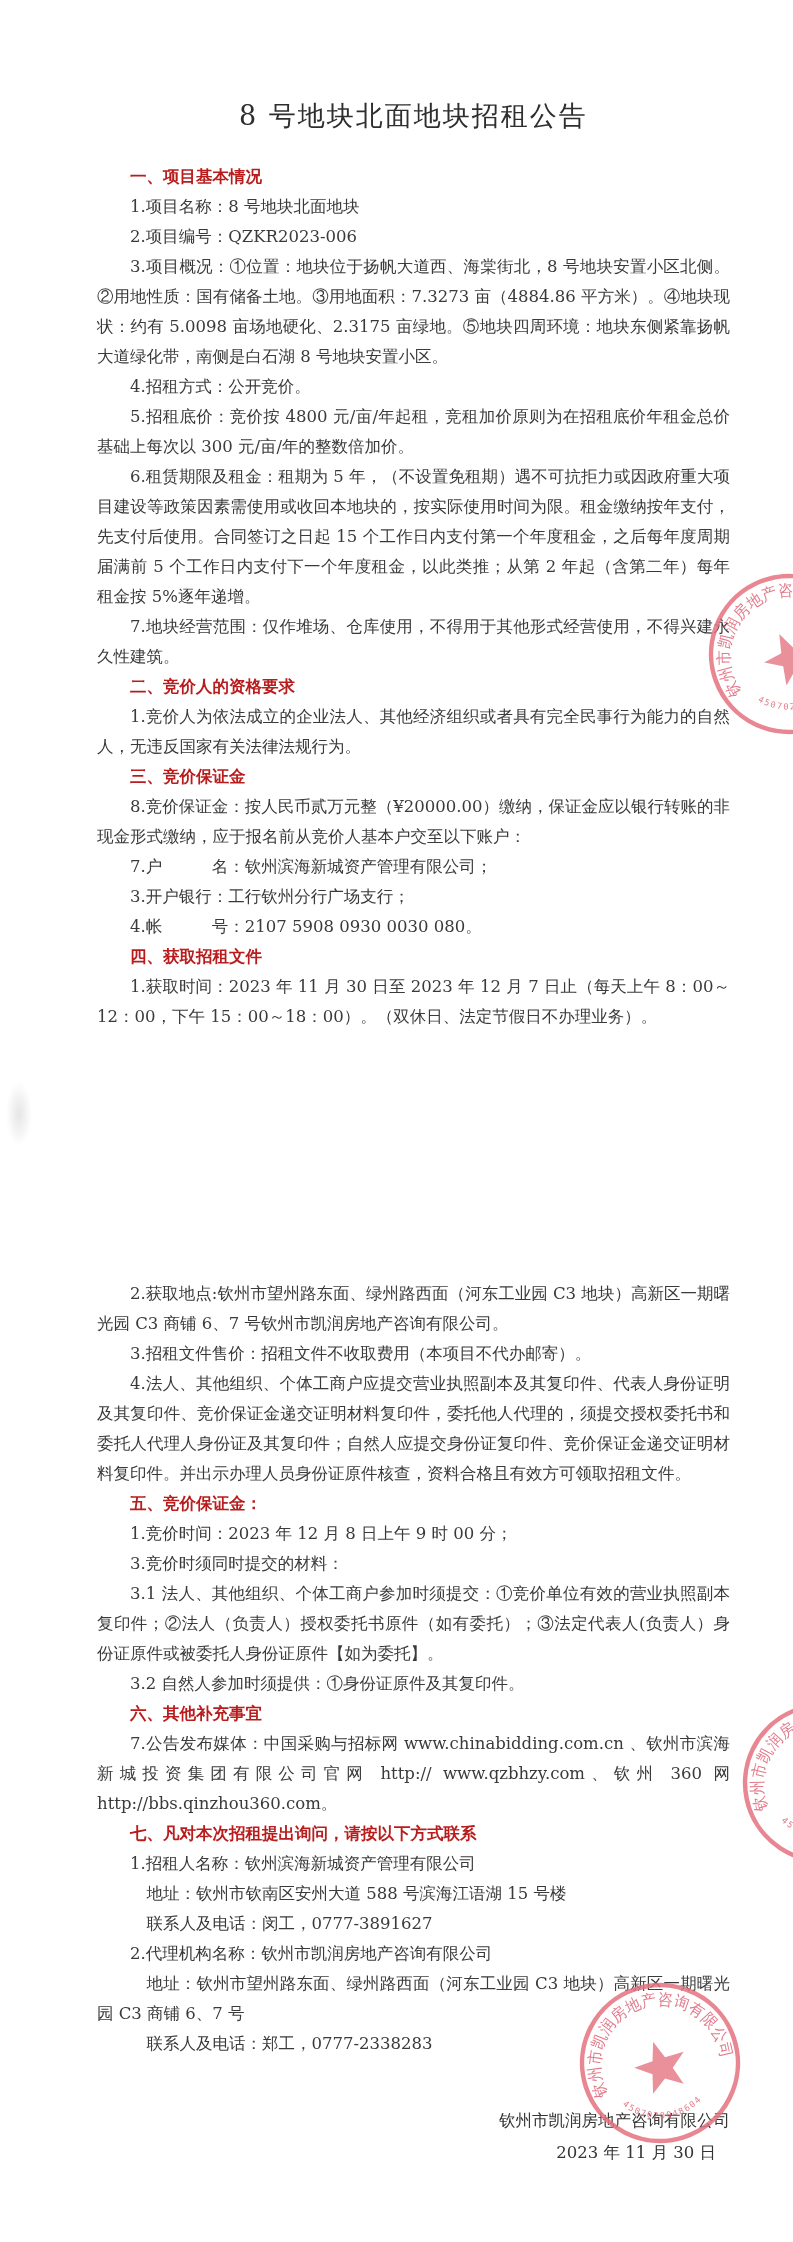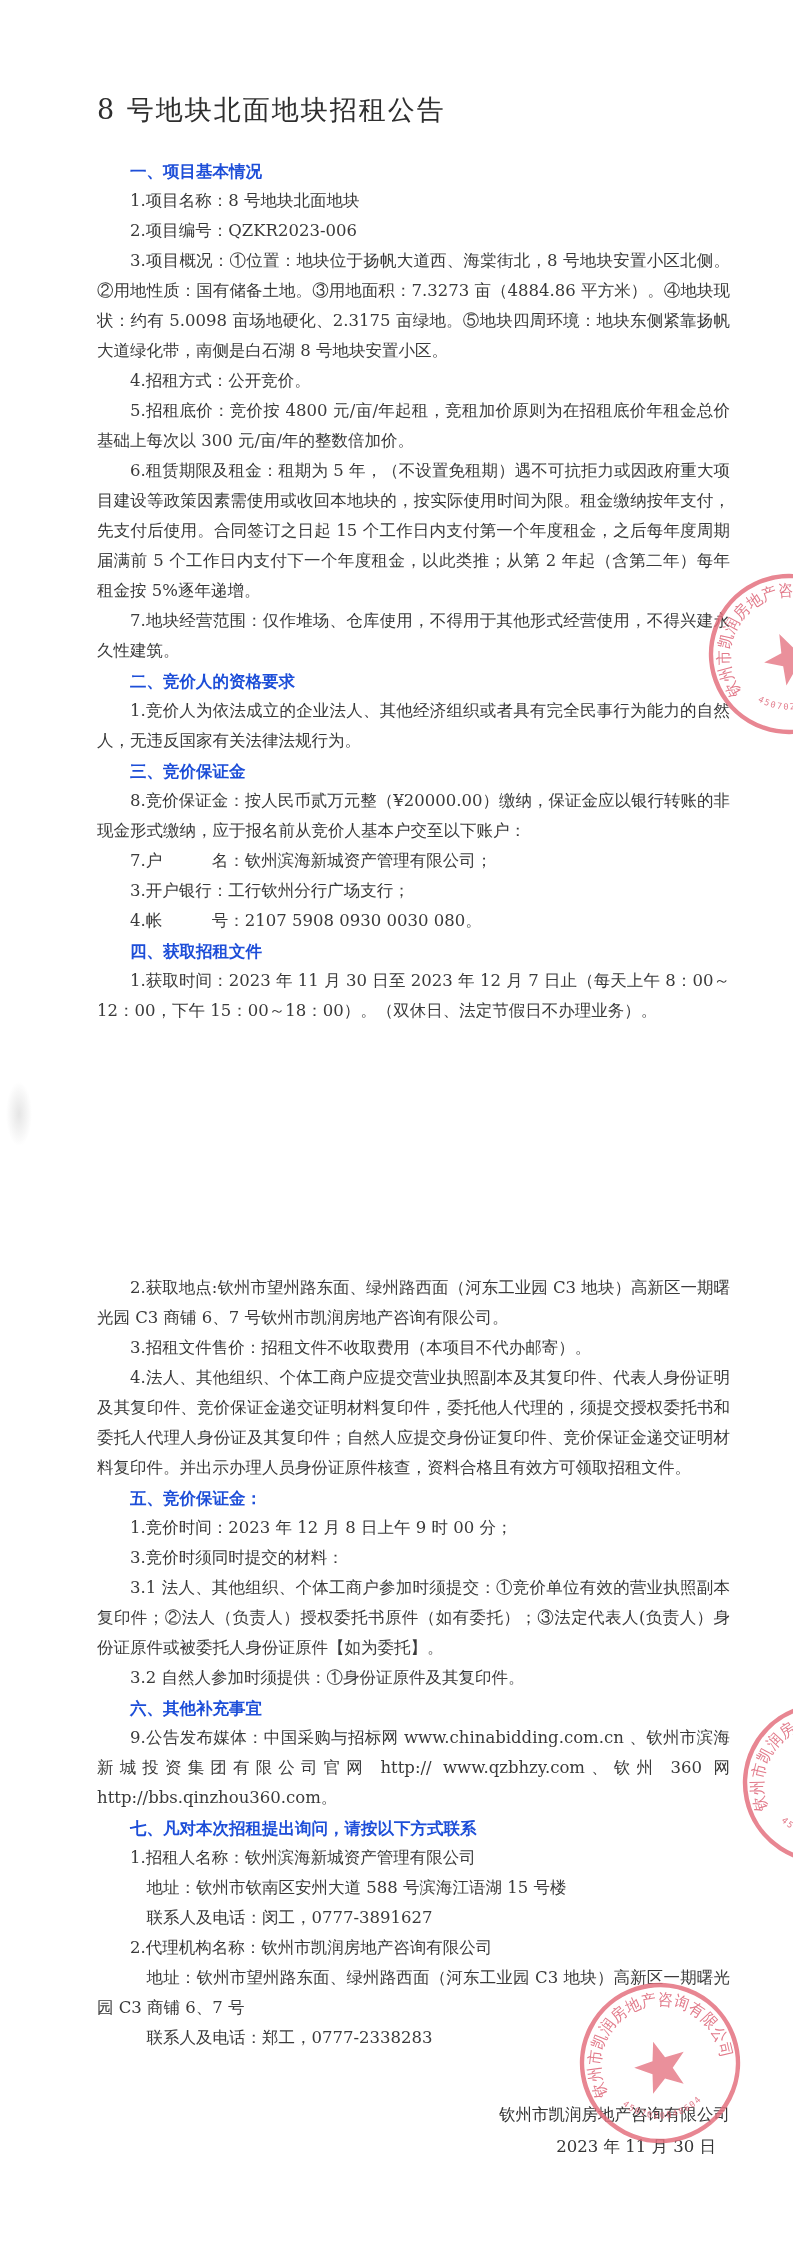--- a/index.html
+++ b/index.html
@@ -3,27 +3,27 @@
 <meta charset="utf-8">
 <style>
   html,body{margin:0;padding:0;background:#ffffff;}
   .page{
     position:relative;width:793px;height:2242px;background:#ffffff;
     font-family:"DejaVu Serif","Liberation Serif",serif;
     color:#3a3a3a;overflow:hidden;
   }
   .content{position:absolute;left:97px;top:88px;width:633px;}
   .title{
-    font-size:27px;font-weight:400;color:#2e2e2e;
-    margin:4px 0 28px 0;letter-spacing:2px;
+    font-size:27px;font-weight:400;text-align:center;color:#2e2e2e;
+    margin:10px 0 28px 0;letter-spacing:2px;
   }
   .blk{font-size:16.5px;line-height:30px;margin:0;text-align:justify;}
   .h{
-    font-weight:700;color:#1d4ed8;
-    font-family:Liberation Sans, sans-serif;
+    font-weight:700;color:#b91c1c;
+    font-family:Liberation Serif, serif;
   }
   .p,.h{text-indent:2em;}
   .p2{text-indent:3em;}
   .page-gap{height:215px;}
   .signature{margin-top:46px;text-align:right;font-size:16.5px;line-height:32px;color:#343434;}
   .sig-date{padding-right:14px;}
   .stamp{position:absolute;opacity:.85;pointer-events:none;}
   .seal-ring{fill:none;stroke:#e4717f;stroke-width:4.5;}
   .seal-star{fill:#e4717f;opacity:.92;}
   .seal-text{fill:#dd6376;font-size:16px;letter-spacing:.5px;font-family:"DejaVu Serif","Liberation Serif",serif;}
@@ -61,21 +61,21 @@
         <p class="page-gap"></p>
         <p class="blk p">2.获取地点:钦州市望州路东面、绿州路西面（河东工业园 C3 地块）高新区一期曙光园 C3 商铺 6、7 号钦州市凯润房地产咨询有限公司。</p>
         <p class="blk p">3.招租文件售价：招租文件不收取费用（本项目不代办邮寄）。</p>
         <p class="blk p">4.法人、其他组织、个体工商户应提交营业执照副本及其复印件、代表人身份证明及其复印件、竞价保证金递交证明材料复印件，委托他人代理的，须提交授权委托书和委托人代理人身份证及其复印件；自然人应提交身份证复印件、竞价保证金递交证明材料复印件。并出示办理人员身份证原件核查，资料合格且有效方可领取招租文件。</p>
         <p class="blk h">五、竞价保证金：</p>
         <p class="blk p">1.竞价时间：2023 年 12 月 8 日上午 9 时 00 分；</p>
         <p class="blk p">3.竞价时须同时提交的材料：</p>
         <p class="blk p">3.1 法人、其他组织、个体工商户参加时须提交：①竞价单位有效的营业执照副本复印件；②法人（负责人）授权委托书原件（如有委托）；③法定代表人(负责人）身份证原件或被委托人身份证原件【如为委托】。</p>
         <p class="blk p">3.2 自然人参加时须提供：①身份证原件及其复印件。</p>
         <p class="blk h">六、其他补充事宜</p>
-        <p class="blk p">9.公告发布媒体：中国采购与招标网 www.chinabidding.com.cn 、钦州市滨海新城投资集团有限公司官网 http:// www.qzbhzy.com、钦州 360 网 http://bbs.qinzhou360.com。</p>
+        <p class="blk p">7.公告发布媒体：中国采购与招标网 www.chinabidding.com.cn 、钦州市滨海新城投资集团有限公司官网 http:// www.qzbhzy.com、钦州 360 网 http://bbs.qinzhou360.com。</p>
         <p class="blk h">七、凡对本次招租提出询问，请按以下方式联系</p>
         <p class="blk p">1.招租人名称：钦州滨海新城资产管理有限公司</p>
         <p class="blk p2">地址：钦州市钦南区安州大道 588 号滨海江语湖 15 号楼</p>
         <p class="blk p2">联系人及电话：闵工，0777-3891627</p>
         <p class="blk p">2.代理机构名称：钦州市凯润房地产咨询有限公司</p>
         <p class="blk p2">地址：钦州市望州路东面、绿州路西面（河东工业园 C3 地块）高新区一期曙光园 C3 商铺 6、7 号</p>
         <p class="blk p2">联系人及电话：郑工，0777-2338283</p>
       </div>
     <div class="signature">
       <div>钦州市凯润房地产咨询有限公司</div>

